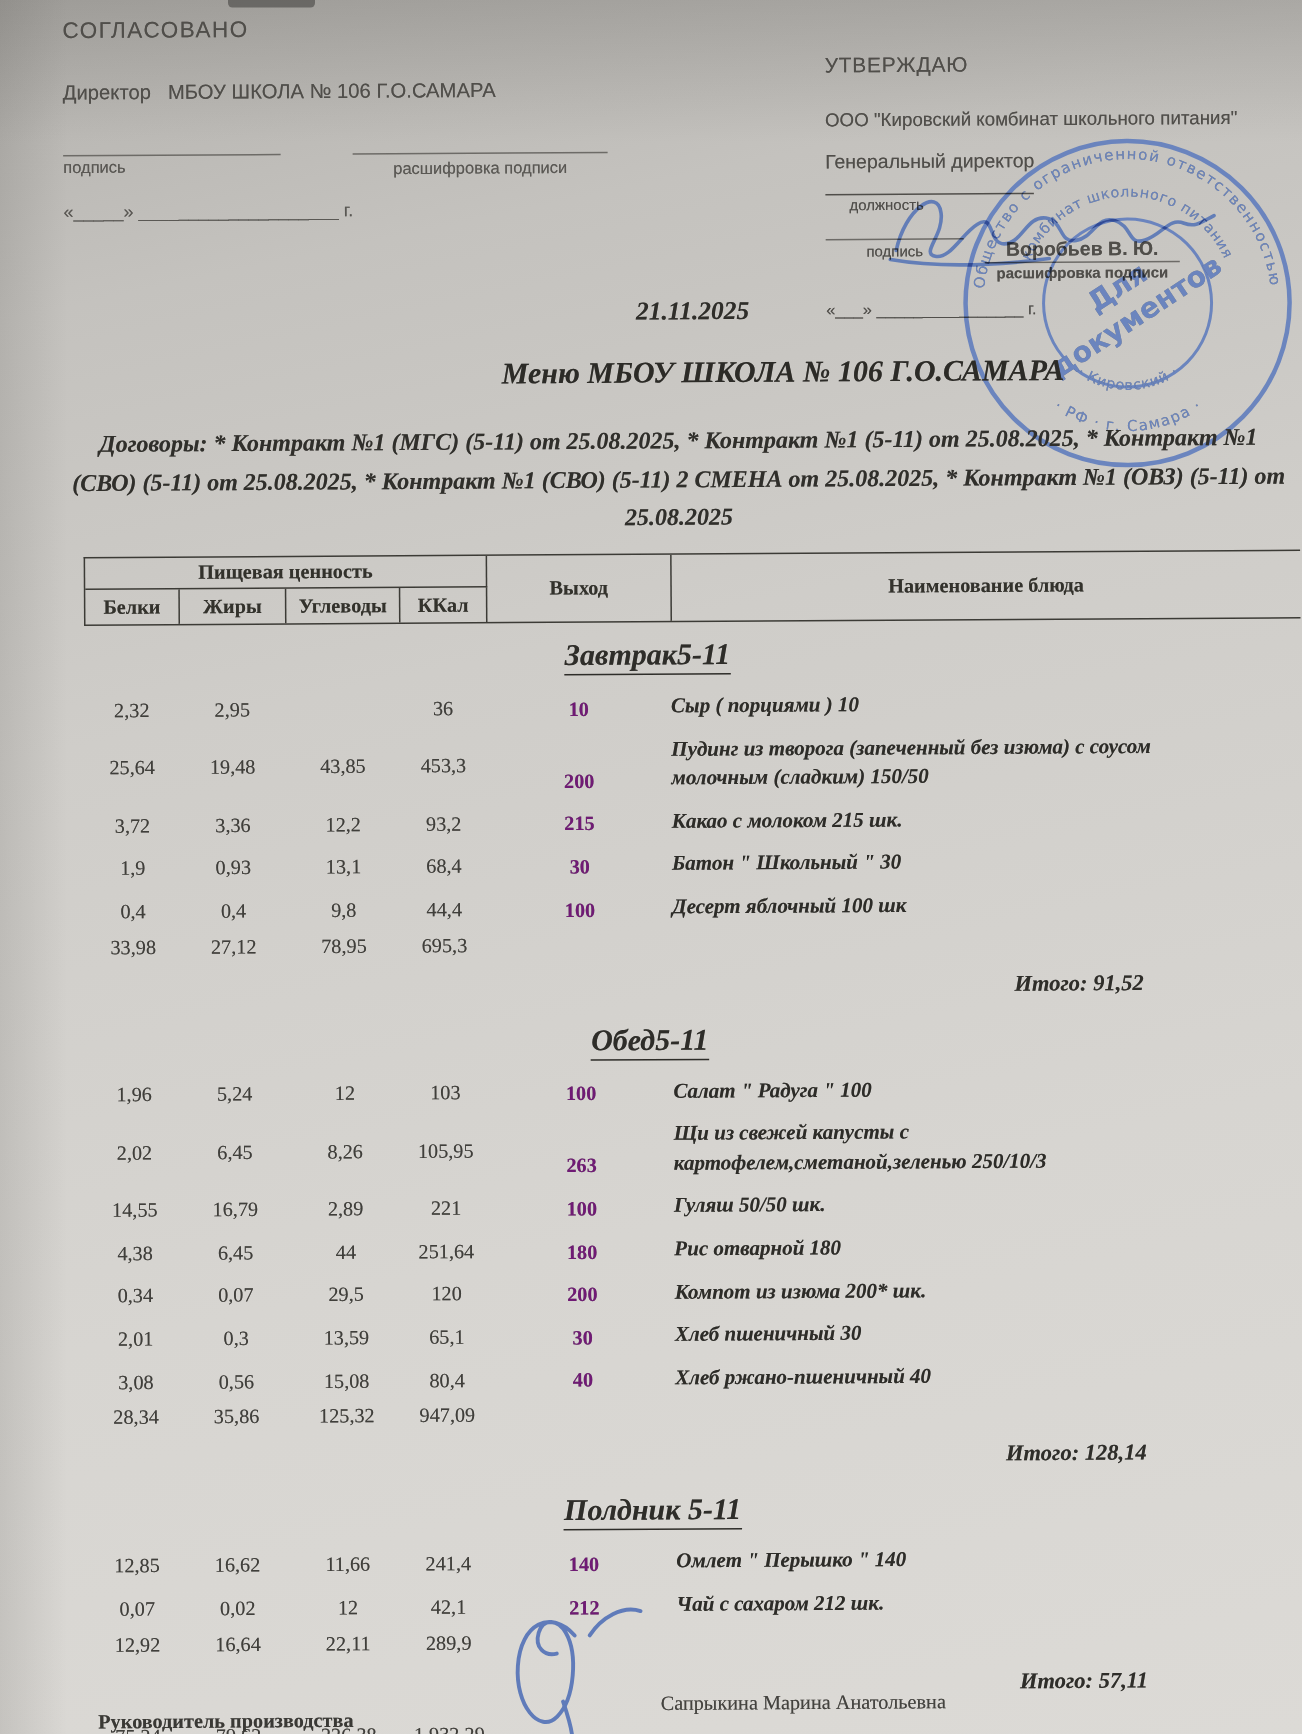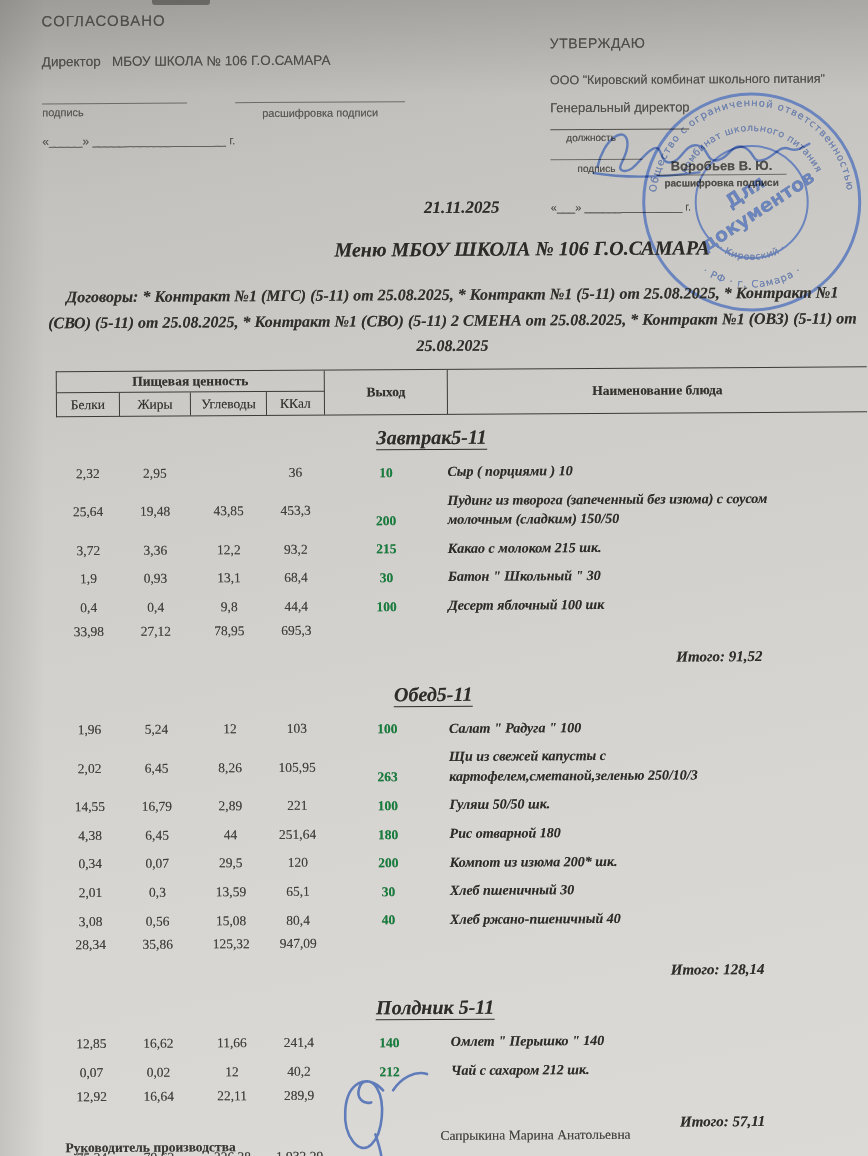--- a/index.html
+++ b/index.html
@@ -48,33 +48,33 @@
     font-weight:bold;font-style:italic;font-size:20px;color:#2c2b27;}
   .doc-contracts{position:absolute;top:282px;left:48px;width:812px;text-align:center;
     font-weight:bold;font-style:italic;font-size:16px;line-height:1.6;color:#302f2b;}
 
   
   .menu-table{position:absolute;top:369px;left:57px;width:811px;font-size:13.5px;}
   .th-grid{display:grid;grid-template-columns:63px 71px 76px 58px 123px 1fr;grid-template-rows:21px 23px;
     border-top:1.6px solid #3c3b36;border-left:1.6px solid #3c3b36;border-bottom:1.6px solid #3c3b36;}
   .th-cell{display:flex;align-items:center;justify-content:center;font-weight:bold;color:#33322c;}
   .th-group{grid-column:1/5;grid-row:1;border-bottom:1.4px solid #3c3b36;border-right:1.6px solid #3c3b36;}
-  .th-sub{grid-row:2;border-right:1.2px solid #3c3b36;font-weight:normal;text-align:center;}
+  .th-sub{grid-row:2;border-right:1.2px solid #3c3b36;font-weight:bold;text-align:center;}
   .th-sub:nth-of-type(5){border-right:1.6px solid #3c3b36;}
   .th-out{grid-column:5;grid-row:1/3;border-right:1.6px solid #3c3b36;}
   .th-dish{grid-column:6;grid-row:1/3;}
 
   
   .menu-body{position:absolute;top:420px;left:57px;width:811px;}
   .sec-title{text-align:center;margin:6px 60px 13px 0;}
   .sec-title-text{font-weight:bold;font-style:italic;font-size:20px;color:#2e2d29;
     border-bottom:1.6px solid #2e2d29;padding-bottom:1px;}
   .trow{display:grid;grid-template-columns:63px 71px 76px 58px 123px 1fr;margin-bottom:9px;align-items:center;}
   .num{text-align:center;font-size:13.5px;color:#403f3b;}
-  .out{text-align:center;font-weight:bold;font-size:13.5px;color:#15803d;align-self:end;padding-bottom:1px;}
+  .out{text-align:center;font-weight:bold;font-size:13.5px;color:#701a75;align-self:end;padding-bottom:1px;}
   .dish{font-style:italic;font-weight:bold;font-size:14px;color:#2d2c28;line-height:1.4;
     white-space:pre-line;padding-right:28px;}
   .subtotal{margin-top:-3px;margin-bottom:2px;}
   .itogo{text-align:right;padding-right:106px;font-weight:bold;font-style:italic;font-size:15px;
     color:#2f2e2a;margin:12px 0 16px;}
   .grand-row{margin-top:2px;margin-bottom:0;}
   .vsego{text-align:right;padding-right:88px;font-weight:bold;font-style:italic;font-size:16.5px;
     color:#2d2c28;margin-top:6px;}
 
   
@@ -292,21 +292,21 @@
         <div class="num">16,62</div>
         <div class="num">11,66</div>
         <div class="num">241,4</div>
         <div class="out">140</div>
         <div class="dish">Омлет "  Перышко  "  140</div>
       </div>
       <div class="trow ">
         <div class="num">0,07</div>
         <div class="num">0,02</div>
         <div class="num">12</div>
-        <div class="num">40,2</div>
+        <div class="num">42,1</div>
         <div class="out">212</div>
         <div class="dish">Чай с сахаром  212 шк.</div>
       </div>
       <div class="trow subtotal">
         <div class="num">12,92</div>
         <div class="num">16,64</div>
         <div class="num">22,11</div>
         <div class="num">289,9</div>
       </div>
       <div class="itogo">Итого:  57,11</div>

